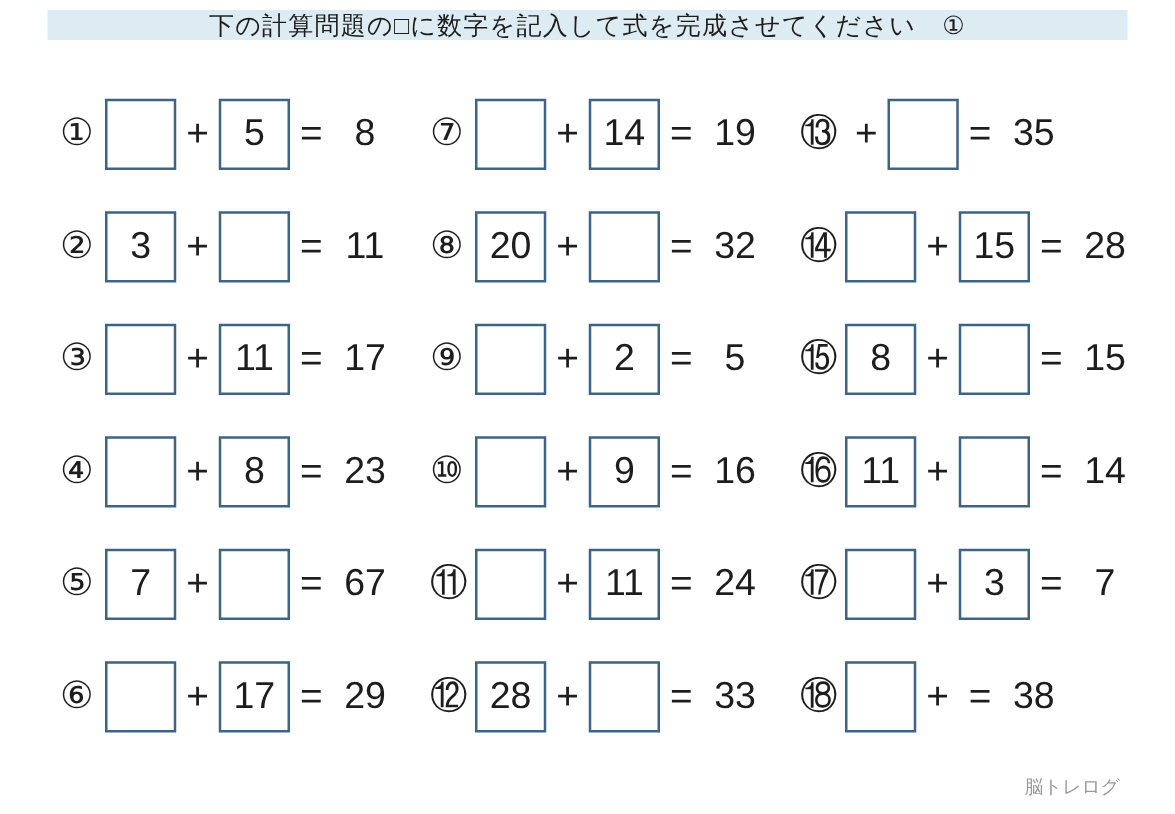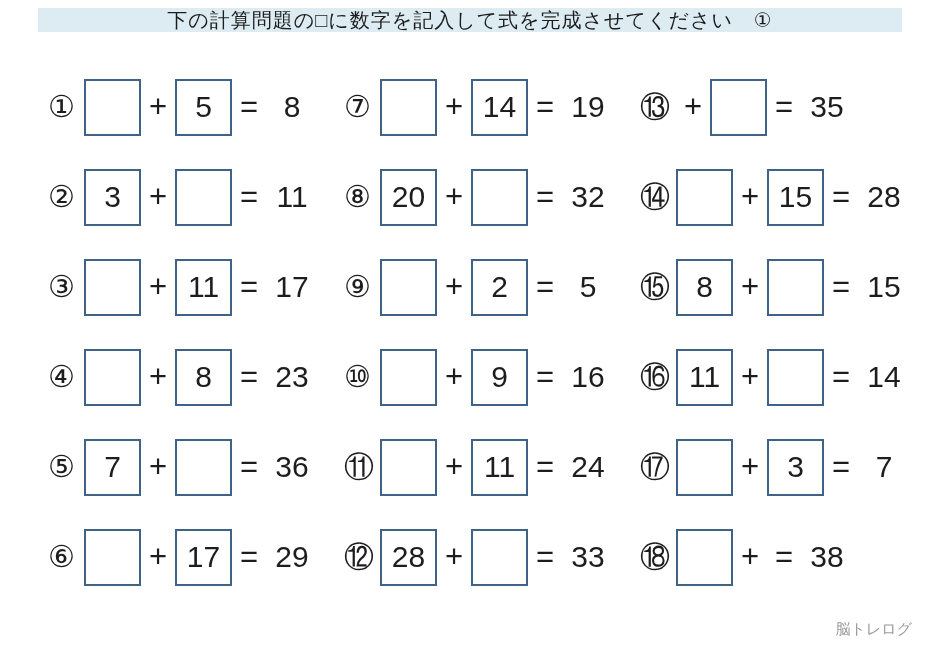--- a/index.html
+++ b/index.html
@@ -66,21 +66,21 @@
     flex:0 0 auto;
   }
   .result{
     width:52px;
     text-align:center;
     font-size:30px;
     flex:0 0 auto;
   }
   .footer{
     position:absolute;
-    right:28px; bottom:12px;
+    right:44px; bottom:12px;
     color:var(--footer-ink);
     font-size:15px;
     display:flex; gap:14px;
   }
 </style>
 </head>
 <body>
 
 <div class="page">
 
@@ -124,21 +124,21 @@
     <span class="op">=</span>
     <span class="result">23</span>
   </div>
 
   <div class="problem">
     <span class="circ">⑤</span>
     <span class="box">7</span>
     <span class="op">+</span>
     <span class="box"></span>
     <span class="op">=</span>
-    <span class="result">36</span>
+    <span class="result">67</span>
   </div>
 
   <div class="problem">
     <span class="circ">⑥</span>
     <span class="box"></span>
     <span class="op">+</span>
     <span class="box">17</span>
     <span class="op">=</span>
     <span class="result">29</span>
   </div>

